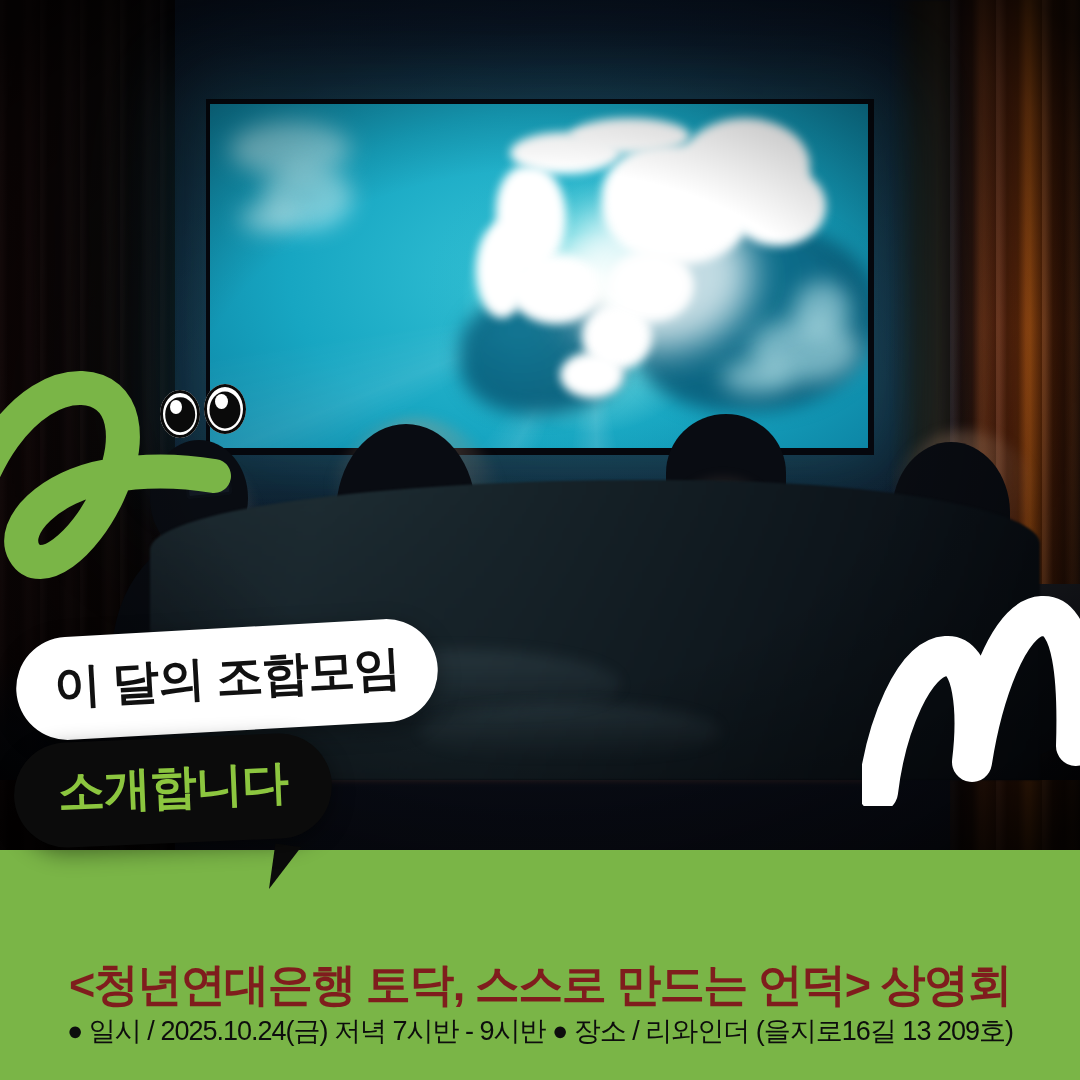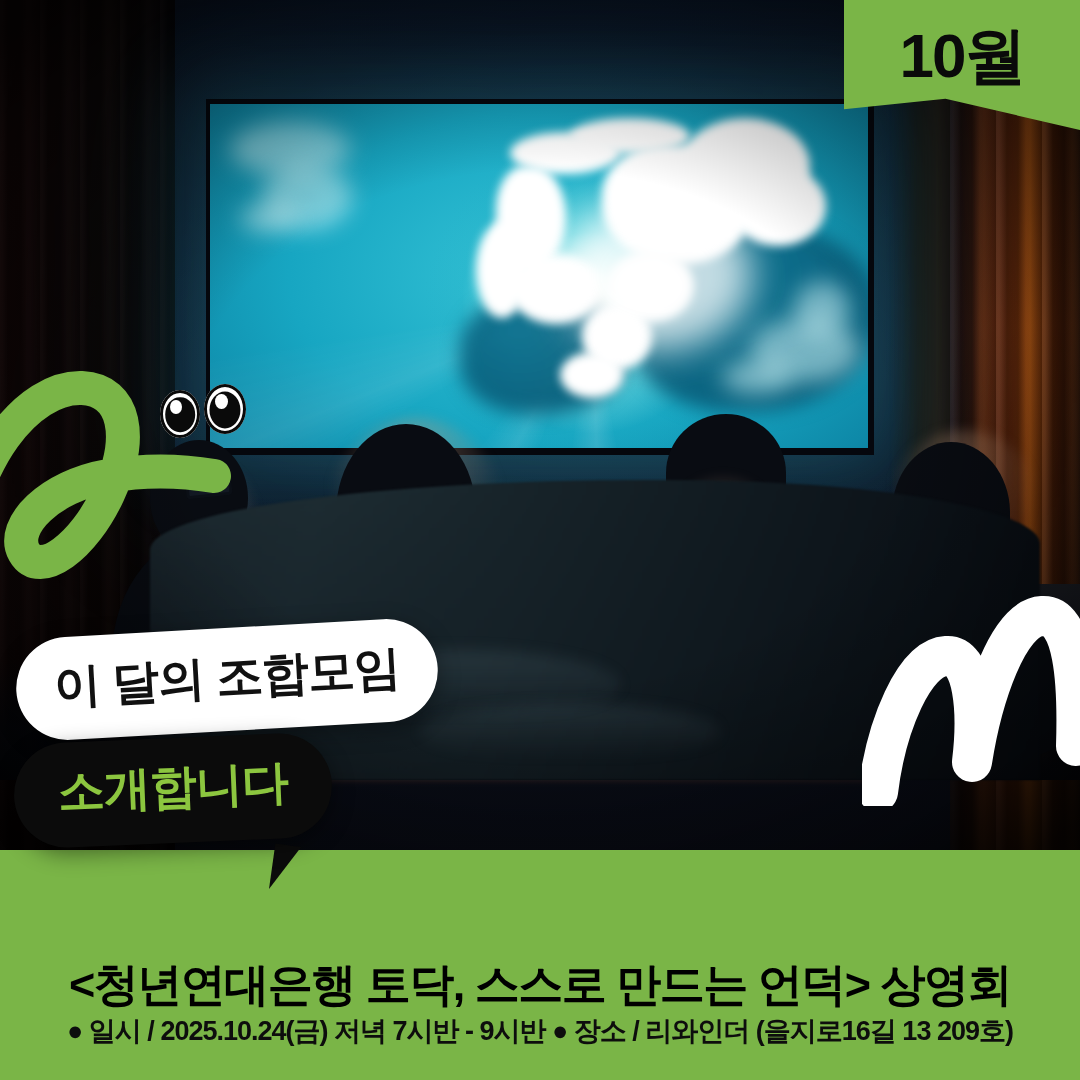--- a/index.html
+++ b/index.html
@@ -175,25 +175,25 @@
   .band {
     position:absolute; left:0; right:0; bottom:0; height:230px;
     background:#7AB547;
   }
   .band-text{
     position:absolute; left:0; right:0; bottom:0; height:150px;
     display:flex; flex-direction:column; align-items:center; justify-content:center;
     gap:4px;
   }
   .headline{
-    font-size:45px; font-weight:700; color:#000000;
+    font-size:45px; font-weight:700; color:#7f1d1d;
     letter-spacing:-1.5px; white-space:nowrap; line-height:1.05;
   }
   .subline{
-    font-size:27px; font-weight:700; color:#0d0d0d;
+    font-size:27px; font-weight:400; color:#0d0d0d;
     letter-spacing:-1px; white-space:nowrap;
   }
 
   
   .badge{
     position:absolute; top:0; right:0;
     width:236px; height:130px;
     background:#7AB547;
     clip-path:polygon(0 0, 100% 0, 100% 100%, 43% 76%, 0 84%);
     display:flex; align-items:flex-start; justify-content:center;
@@ -326,23 +326,20 @@
   </div>
 
   <div class="band">
     <div class="band-text">
       <div class="headline">&lt;청년연대은행 토닥, 스스로 만드는 언덕&gt; 상영회</div>
       <div class="subline">● 일시 / 2025.10.24(금) 저녁 7시반 - 9시반 ● 장소 / 리와인더 (을지로16길 13 209호)</div>
     </div>
   </div>
 
 
-  <div class="badge">
-    <span class="badge-label">10월</span>
-  </div>
 
   <div class="squiggle-a">
     <svg viewBox="0 0 300 236" width="300" height="236" aria-hidden="true">
       <path d="M4 196 C 10 96, 70 20, 124 22 C 168 24, 176 72, 150 128
                C 126 180, 82 214, 66 186 C 52 160, 92 120, 150 110
                C 196 102, 232 106, 256 110" fill="none" stroke="#7AB547" stroke-width="34" stroke-linecap="round" stroke-linejoin="round"></path>
     </svg>
   </div>
   <div class="eye" style="left:160px; top:390px; width:40px; height:48px;">
     <div class="pupil"></div>

